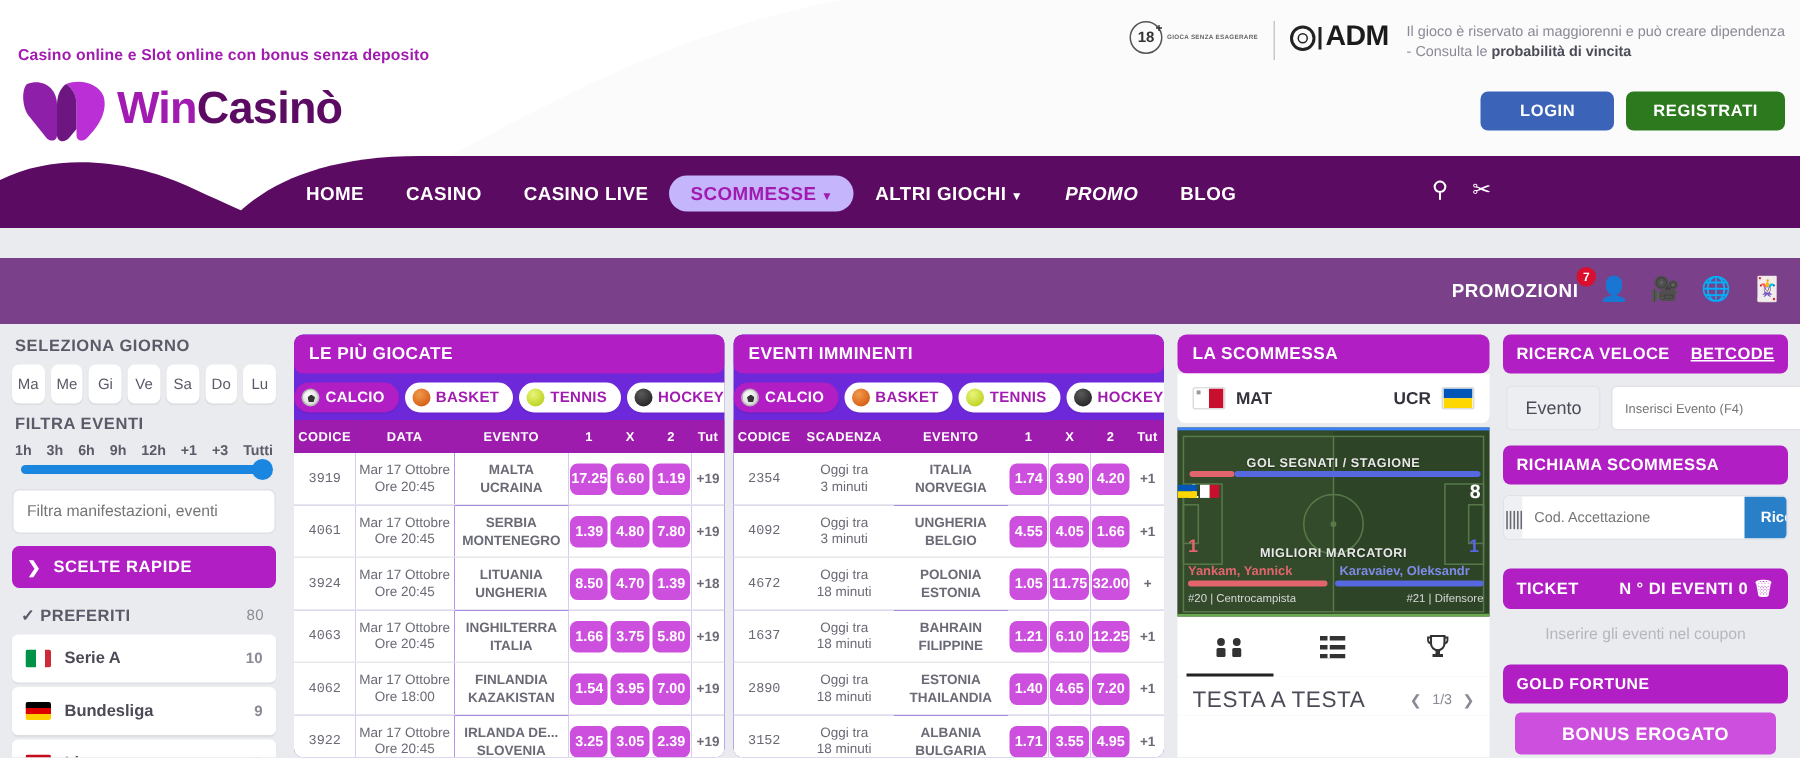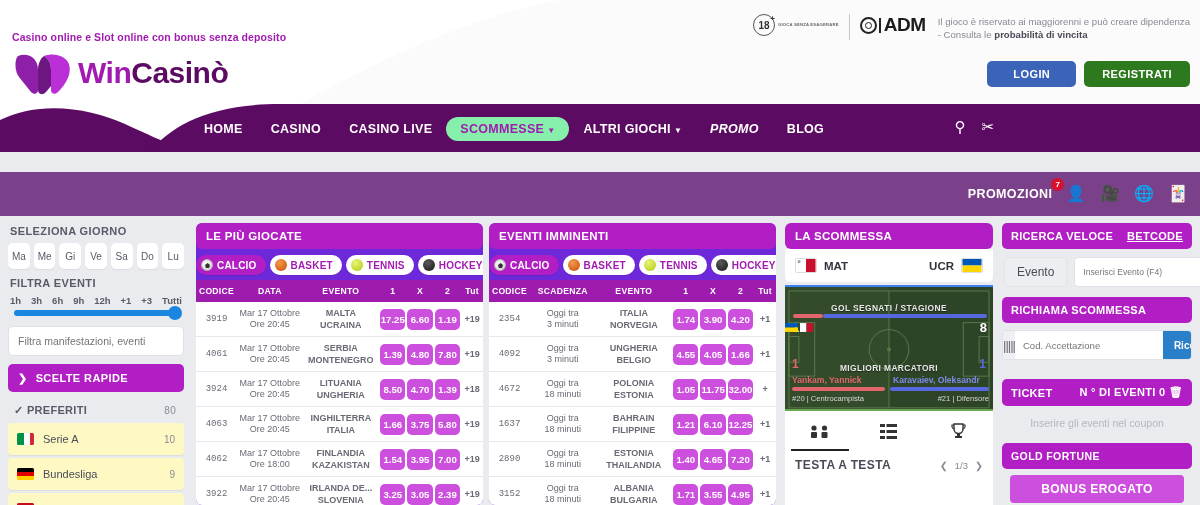--- a/index.html
+++ b/index.html
@@ -32,21 +32,21 @@
   .legal b{color:#4b4b57;}
 
   .auth-btns{position:absolute;right:10px;top:61px;display:flex;gap:8px;z-index:6;align-items:center;}
   .btn-login{background:#3b64b8;color:#fff;font-size:11px;font-weight:bold;padding:7px 26px;border-radius:5px;letter-spacing:.4px;border:none;cursor:pointer;}
   .btn-reg{background:#2d7a1e;color:#fff;font-size:11px;font-weight:bold;padding:7px 18px;border-radius:5px;letter-spacing:.4px;border:none;cursor:pointer;}
 
   
   .navbar{position:absolute;top:105px;left:0;width:1008px;height:47px;z-index:4;}
   .nav-items{position:absolute;left:190px;top:0;height:47px;display:flex;align-items:center;gap:0;}
   .nav-item{color:#fff;font-size:12.5px;font-weight:bold;letter-spacing:.3px;padding:0 14px;cursor:pointer;white-space:nowrap;}
-  .nav-item.active{background:#86efac;color:#a21bb0;border-radius:14px;padding:5px 14px;}
+  .nav-item.active{background:#c4b5fd;color:#a21bb0;border-radius:14px;padding:5px 14px;}
   .nav-item.promo{font-style:italic;}
   .nav-caret{font-size:8px;margin-left:3px;}
   .nav-right{position:absolute;right:14px;top:14px;display:flex;gap:16px;align-items:center;}
   .nav-ico{color:#fff;font-size:15px;cursor:pointer;line-height:1;}
 
   
   .promobar{position:absolute;top:172px;left:0;width:1200px;height:44px;background:#7a4089;z-index:3;}
   .promo-inner{position:absolute;right:12px;top:0;height:44px;display:flex;align-items:center;gap:14px;}
   .promo-label{color:#fff;font-size:12.5px;font-weight:bold;letter-spacing:.4px;position:relative;cursor:pointer;}
   .promo-badge{position:absolute;top:-9px;right:-12px;background:#d80f2e;color:#fff;font-size:8px;font-weight:bold;width:13px;height:13px;border-radius:50%;display:flex;align-items:center;justify-content:center;}
@@ -65,21 +65,21 @@
   .day{flex:1;background:#fff;border-radius:5px;height:26px;display:flex;align-items:center;justify-content:center;font-size:10px;color:#5a5a68;cursor:pointer;box-shadow:0 1px 1px rgba(0,0,0,.07);}
   .hours{display:flex;justify-content:space-between;padding:0 2px;margin-bottom:3px;}
   .hour{font-size:9.5px;color:#5a5a68;font-weight:bold;cursor:pointer;}
   .slider-track{height:6px;background:#1a86e0;border-radius:3px;margin:4px 6px 10px 6px;position:relative;}
   .slider-knob{position:absolute;right:-4px;top:-4px;width:14px;height:14px;border-radius:50%;background:#1a86e0;}
   .filter-input{width:100%;height:30px;border-radius:5px;border:1px solid #dfe1e6;background:#fff;font-size:10.5px;color:#a9aab4;padding:0 9px;outline:none;margin-bottom:8px;font-family:"Liberation Sans",sans-serif;}
   .quick{background:#b01ec4;color:#fff;border-radius:5px;height:28px;display:flex;align-items:center;padding:0 10px;font-size:11px;font-weight:bold;letter-spacing:.4px;cursor:pointer;margin-bottom:8px;}
   .quick .chev{margin-right:8px;font-size:11px;}
   .fav-head{display:flex;align-items:center;justify-content:space-between;padding:4px 8px 6px 6px;font-size:11px;font-weight:bold;color:#5a5a68;letter-spacing:.3px;cursor:pointer;}
   .fav-head .cnt{font-size:10px;font-weight:normal;color:#8a8a96;}
-  .fav-row{background:#fef9c3;border-radius:4px;height:32px;display:flex;align-items:center;padding:0 9px;margin-bottom:3px;font-size:11px;color:#4b4b57;cursor:pointer;box-shadow:0 1px 1px rgba(0,0,0,.06);}
+  .fav-row{background:#ffffff;border-radius:4px;height:32px;display:flex;align-items:center;padding:0 9px;margin-bottom:3px;font-size:11px;color:#4b4b57;cursor:pointer;box-shadow:0 1px 1px rgba(0,0,0,.06);font-weight:bold;}
   .fav-row .flag{width:17px;height:12px;border-radius:1.5px;margin-right:9px;flex:0 0 auto;}
   .fav-row .nm{flex:1;}
   .fav-row .n{font-size:10px;color:#8a8a96;}
 
   
   .panel{background:#6d28d9;border-radius:6px;overflow:hidden;display:flex;flex-direction:column;flex:1;min-width:0;}
   .panel-title{background:#b01ec4;color:#fff;font-size:11.5px;font-weight:bold;letter-spacing:.3px;padding:7px 10px;border-radius:6px;}
   .sport-tabs{display:flex;gap:4px;padding:6px 0 5px 0;}
   .sport-tab{display:flex;align-items:center;gap:4px;background:#fff;border-radius:13px;padding:4px 9px 4px 5px;font-size:10px;font-weight:bold;color:#a21bb0;letter-spacing:.2px;cursor:pointer;box-shadow:0 1px 1px rgba(0,0,0,.07);}
   .sport-tab.active{background:#b01ec4;color:#fff;}
@@ -108,21 +108,21 @@
   .pitch svg{position:absolute;inset:0;}
   .p-label{position:absolute;left:0;right:0;text-align:center;color:#e9e9e9;font-size:8.4px;font-weight:bold;letter-spacing:.4px;text-shadow:0 1px 1px rgba(0,0,0,.5);}
   .stat-num{position:absolute;color:#fff;font-size:13px;font-weight:bold;}
   .minibar{position:absolute;height:4px;border-radius:2px;}
   .scorer{position:absolute;font-size:8.6px;font-weight:bold;white-space:nowrap;}
   .scorer-sub{position:absolute;font-size:7.6px;color:#d8d8d8;white-space:nowrap;}
   .live-tabs{background:#fff;display:flex;height:40px;align-items:center;}
   .live-tab{flex:1;display:flex;align-items:center;justify-content:center;height:100%;cursor:pointer;position:relative;color:#333;}
   .live-tab.active:after{content:"";position:absolute;bottom:0;left:8%;right:8%;height:2px;background:#222;}
   .h2h{background:#fff;padding:7px 10px 2px 10px;display:flex;align-items:center;justify-content:space-between;}
-  .h2h-t{font-size:12px;font-weight:bold;color:#4b4b57;letter-spacing:.4px;text-align:right;}
+  .h2h-t{font-size:15px;font-weight:normal;color:#4b4b57;letter-spacing:.4px;text-align:right;}
   .pager{display:flex;align-items:center;gap:7px;font-size:9.5px;color:#8a8a96;}
   .pager span{cursor:pointer;}
   .pcts{background:#fff;padding:4px 10px 0 10px;display:flex;justify-content:space-between;align-items:flex-end;}
   .pct{display:flex;flex-direction:column;}
   .pct .v{font-size:17px;font-weight:bold;line-height:17px;}
   .pct .v small{font-size:9px;margin-left:1px;}
   .pct .l{font-size:8.4px;letter-spacing:.3px;margin-top:1px;}
   .pct.home .v,.pct.home .l{color:#d9636b;}
   .pct.draw{align-items:center;}
   .pct.draw .v,.pct.draw .l{color:#404040;margin-top:28px;}

